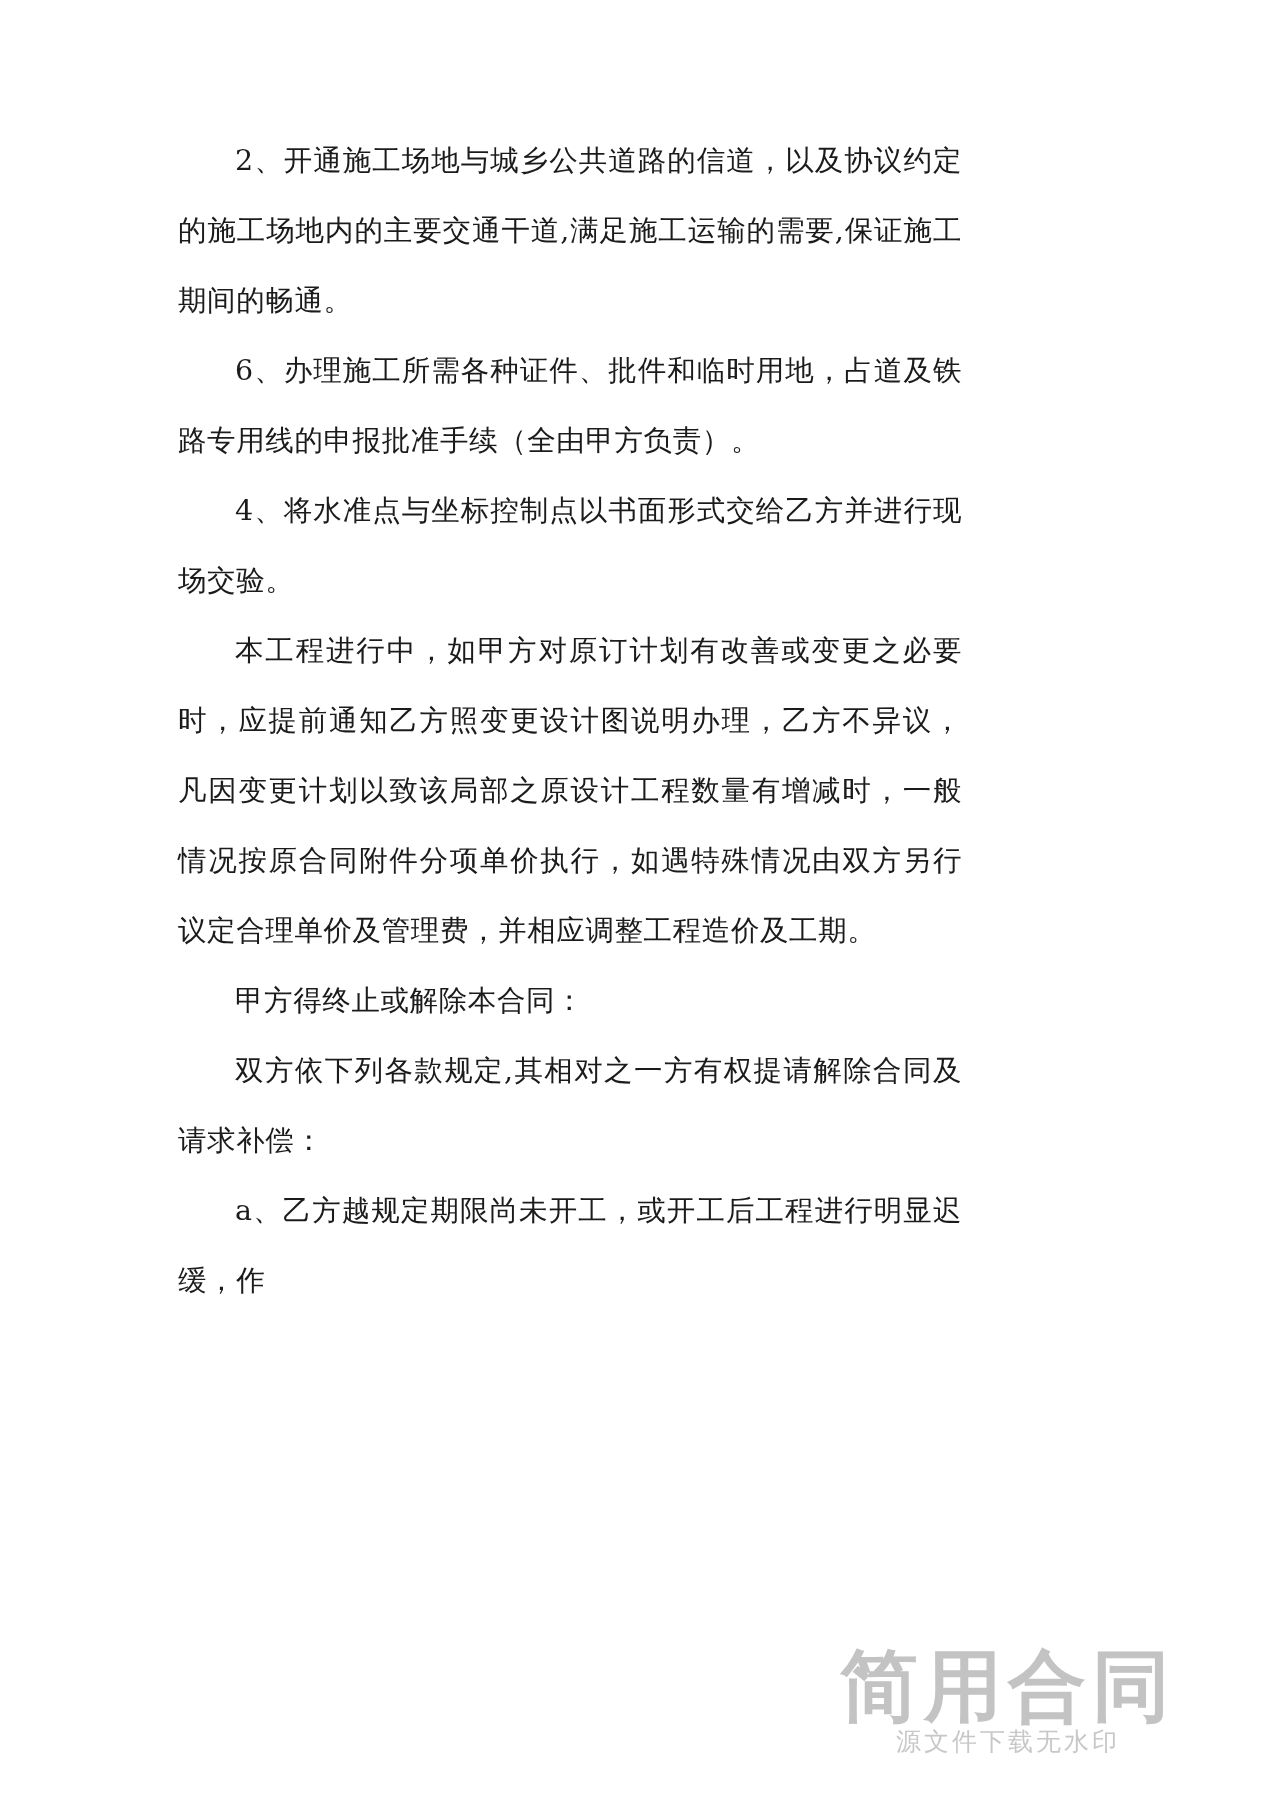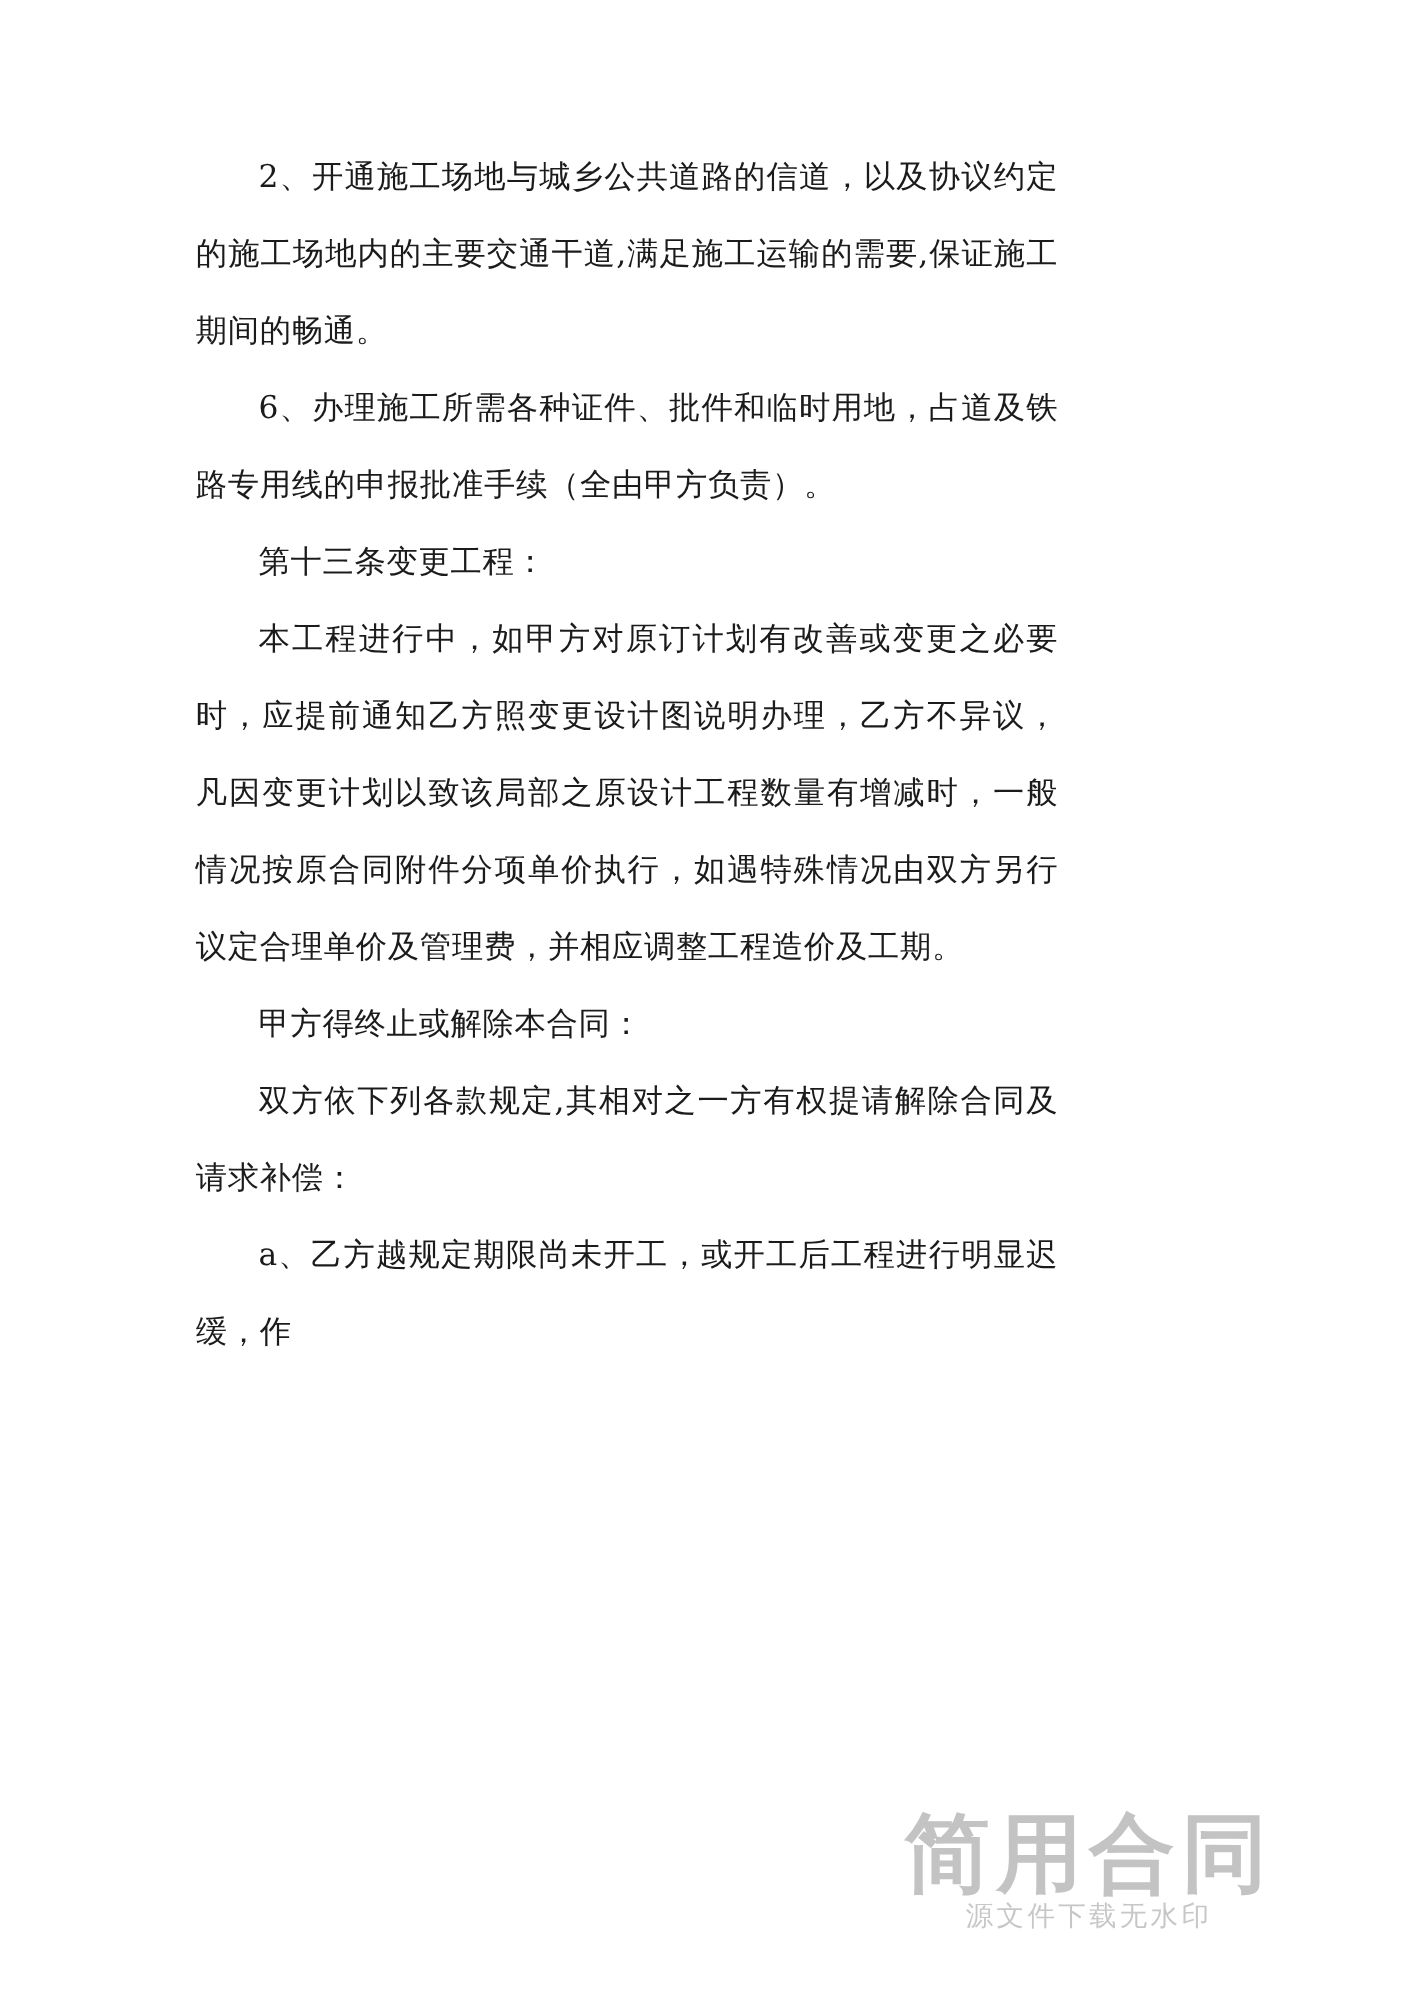--- a/index.html
+++ b/index.html
@@ -32,21 +32,21 @@
     letter-spacing: 0.6px;
     word-break: break-all;
     -webkit-font-smoothing: antialiased;
   }
   .para.indent {
     text-indent: 57px;
   }
   
   #watermark {
     position: absolute;
-    right: 30px;
+    right: 12px;
     bottom: 52px;
     width: 520px;
     text-align: center;
     pointer-events: none;
     user-select: none;
   }
   #wm-main {
     font-family: "DejaVu Sans", "Liberation Sans", sans-serif;
     font-size: 78px;
     font-weight: 700;
@@ -66,21 +66,21 @@
   }
 </style>
 </head>
 <body>
 
 <div id="page">
 
   <div id="content">
     <p class="para indent">2、开通施工场地与城乡公共道路的信道，以及协议约定的施工场地内的主要交通干道,满足施工运输的需要,保证施工期间的畅通。</p>
     <p class="para indent">6、办理施工所需各种证件、批件和临时用地，占道及铁路专用线的申报批准手续（全由甲方负责）。</p>
-    <p class="para indent">第十三条变更工程：</p>
+    <p class="para indent">4、将水准点与坐标控制点以书面形式交给乙方并进行现场交验。</p>
     <p class="para indent">本工程进行中，如甲方对原订计划有改善或变更之必要时，应提前通知乙方照变更设计图说明办理，乙方不异议，凡因变更计划以致该局部之原设计工程数量有增减时，一般情况按原合同附件分项单价执行，如遇特殊情况由双方另行议定合理单价及管理费，并相应调整工程造价及工期。</p>
     <p class="para indent">甲方得终止或解除本合同：</p>
     <p class="para indent">双方依下列各款规定,其相对之一方有权提请解除合同及请求补偿：</p>
     <p class="para indent">a、乙方越规定期限尚未开工，或开工后工程进行明显迟缓，作</p>
   </div>
 
   <div id="watermark">
     <div id="wm-main">简用合同</div>
     <div id="wm-sub">源文件下载无水印</div>
   </div>

